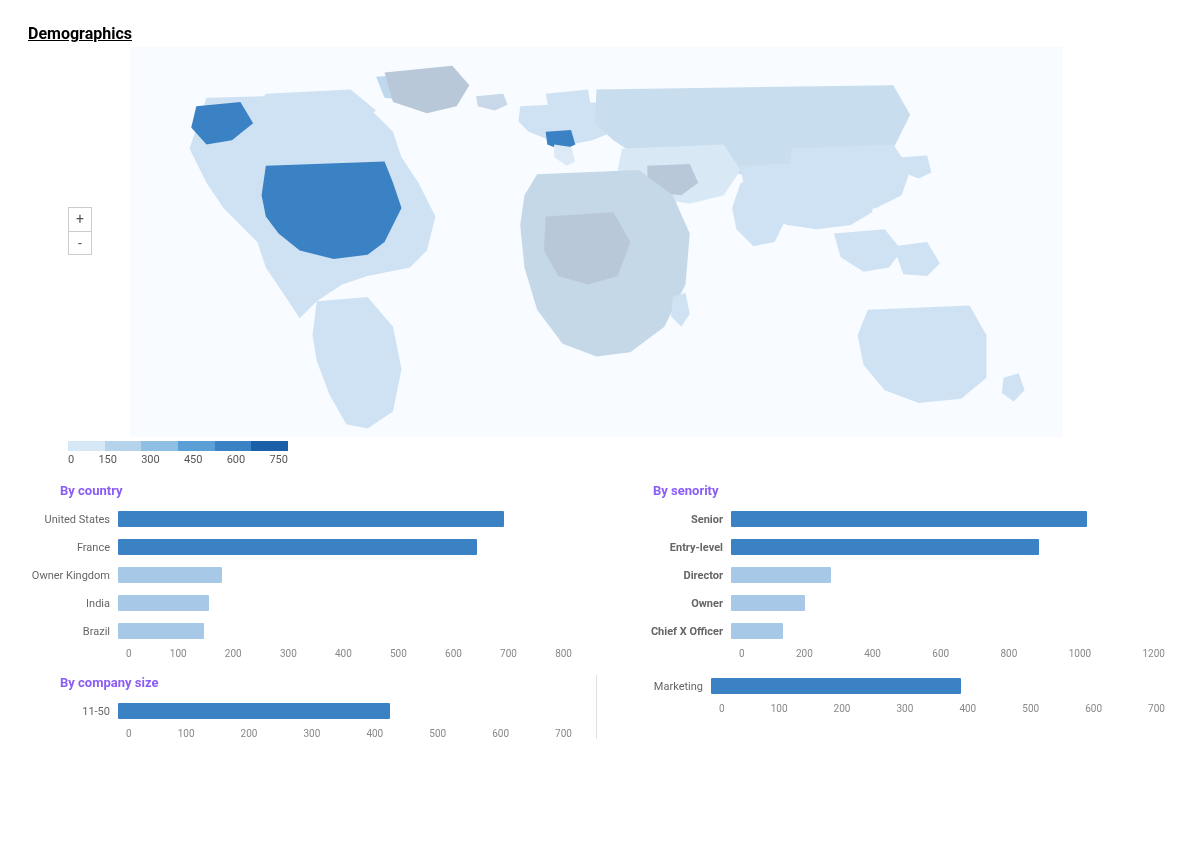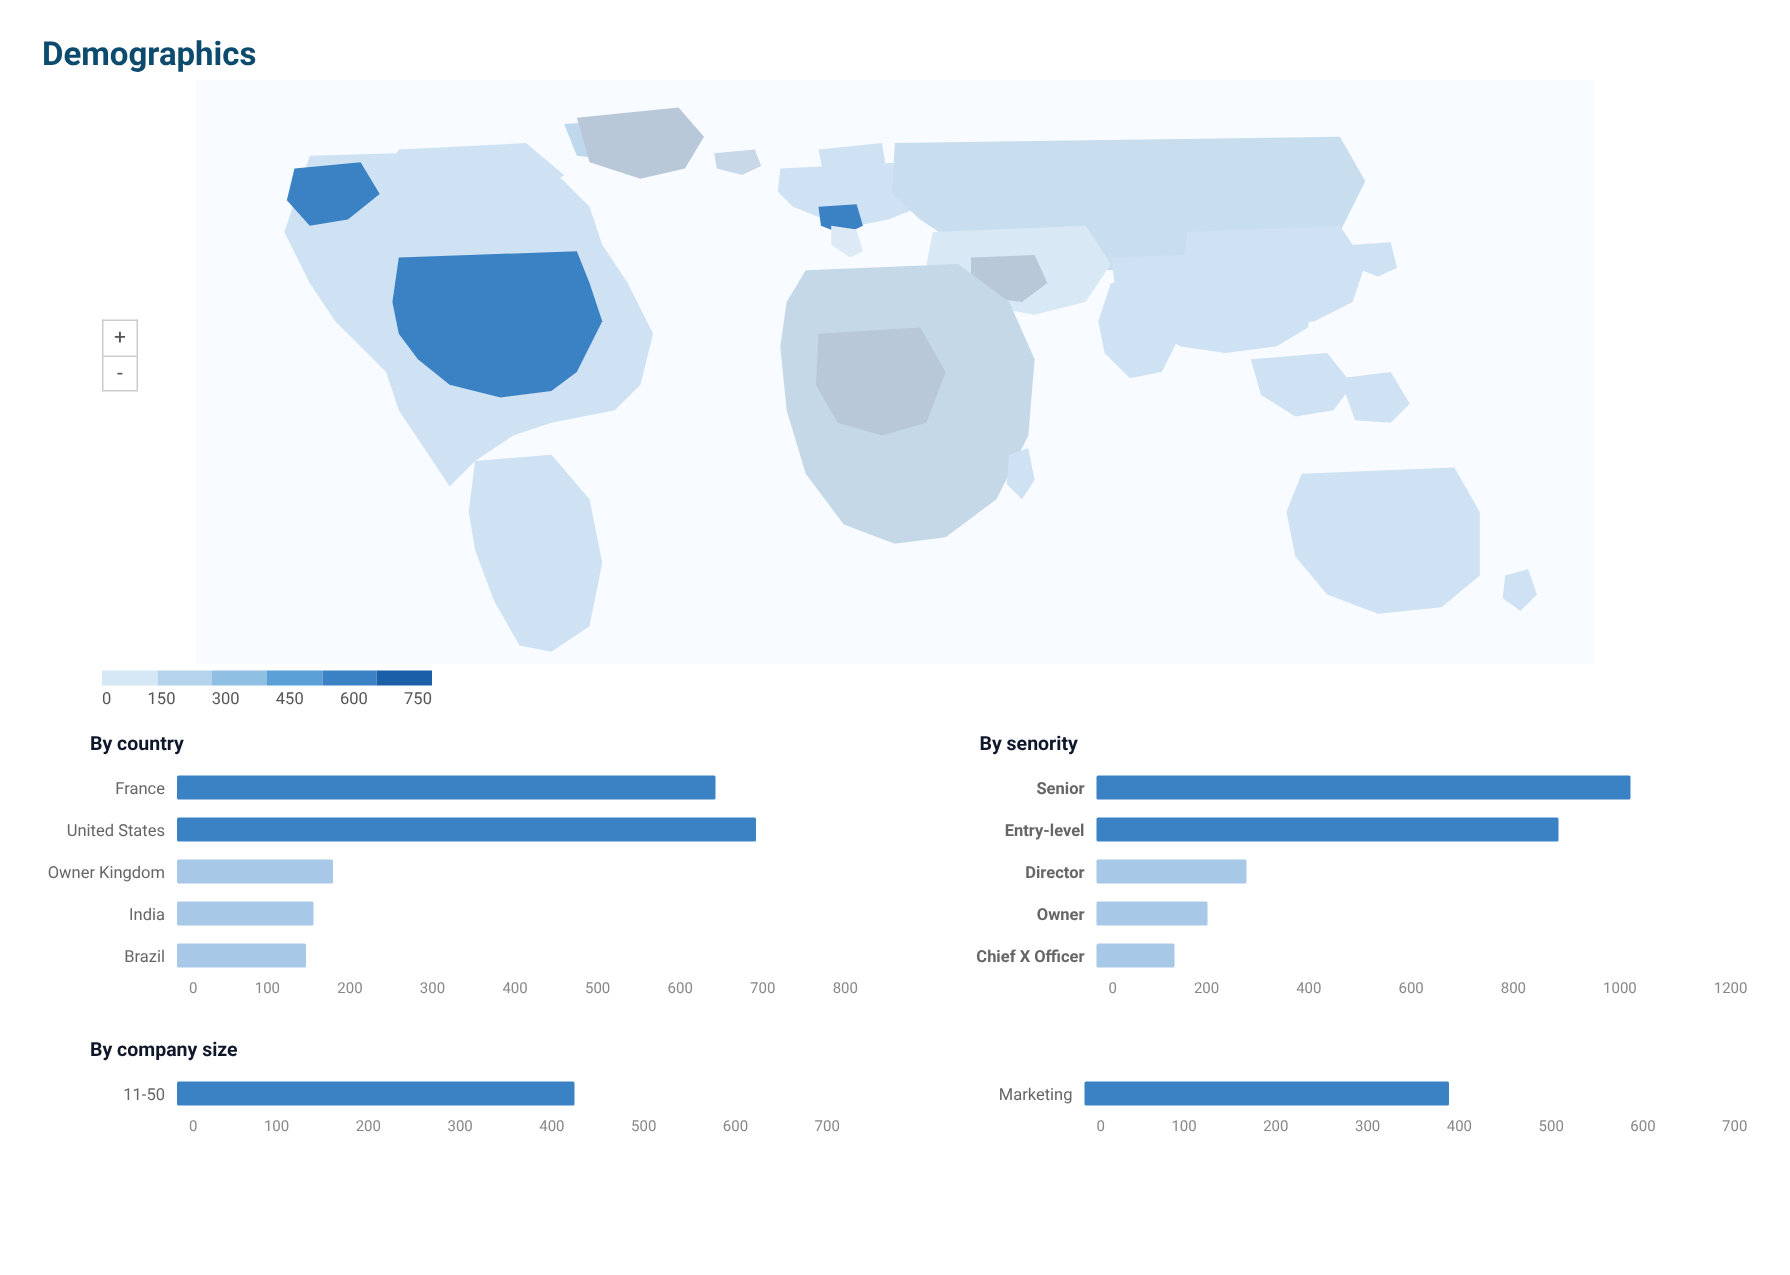--- a/index.html
+++ b/index.html
@@ -9,24 +9,25 @@
       color: #333;
     }
     .page {
       background: #fff;
       max-width: 1193px;
       min-height: 850px;
       margin: 0 auto;
       padding: 24px 28px;
     }
     .page-title {
-      font-size: 22px;
+      font-size: 16px;
       font-weight: 700;
-      color: #0c4a6e;
+      color: #000000;
       margin-bottom: 4px;
+      text-decoration: underline;
     }
     .page-subtitle {
       font-size: 13px;
       color: #666;
       margin-bottom: 16px;
     }
     
     .map-section {
       position: relative;
       width: 100%;
@@ -92,21 +93,21 @@
       margin-top: 16px;
       align-items: flex-start;
     }
     .chart-panel {
       flex: 1;
       min-width: 0;
     }
     .chart-title {
       font-size: 13px;
       font-weight: 700;
-      color: #0f172a;
+      color: #8b5cf6;
       margin-bottom: 10px;
       padding-left: 32px;
     }
     .bar-chart {
       width: 100%;
     }
     .bar-row {
       display: flex;
       align-items: center;
       margin-bottom: 6px;
@@ -153,23 +154,22 @@
       margin-left: 118px;
     }
     .divider-v {
       width: 1px;
       background: #e0e0e0;
       margin: 0 4px;
     }
     
     .bottom-section {
       display: flex;
-      gap: 32px;
-      margin-top: 28px;
-      align-items: flex-end;
+      gap: 20px;
+      margin-top: 16px;
     }
     .bottom-chart {
       flex: 1;
       min-width: 0;
     }
     
     .world-map-svg {
       width: 100%;
       height: 390px;
     }
@@ -268,30 +268,30 @@
     </div>
   </div>
 
   <div class="charts-row">
 
     <div class="chart-panel">
       <div class="chart-title">By country</div>
       <div class="bar-chart">
 
         <div class="bar-row">
+          <div class="bar-label">United States</div>
+          <div class="bar-track">
+            <div class="bar-fill bar-fill-primary" style="width:85%;"></div>
+          </div>
+        </div>
+
+        <div class="bar-row">
           <div class="bar-label">France</div>
           <div class="bar-track">
             <div class="bar-fill bar-fill-primary" style="width:79%;"></div>
-          </div>
-        </div>
-
-        <div class="bar-row">
-          <div class="bar-label">United States</div>
-          <div class="bar-track">
-            <div class="bar-fill bar-fill-primary" style="width:85%;"></div>
           </div>
         </div>
 
         <div class="bar-row">
           <div class="bar-label">Owner Kingdom</div>
           <div class="bar-track">
             <div class="bar-fill bar-fill-light" style="width:23%;"></div>
           </div>
         </div>
 

